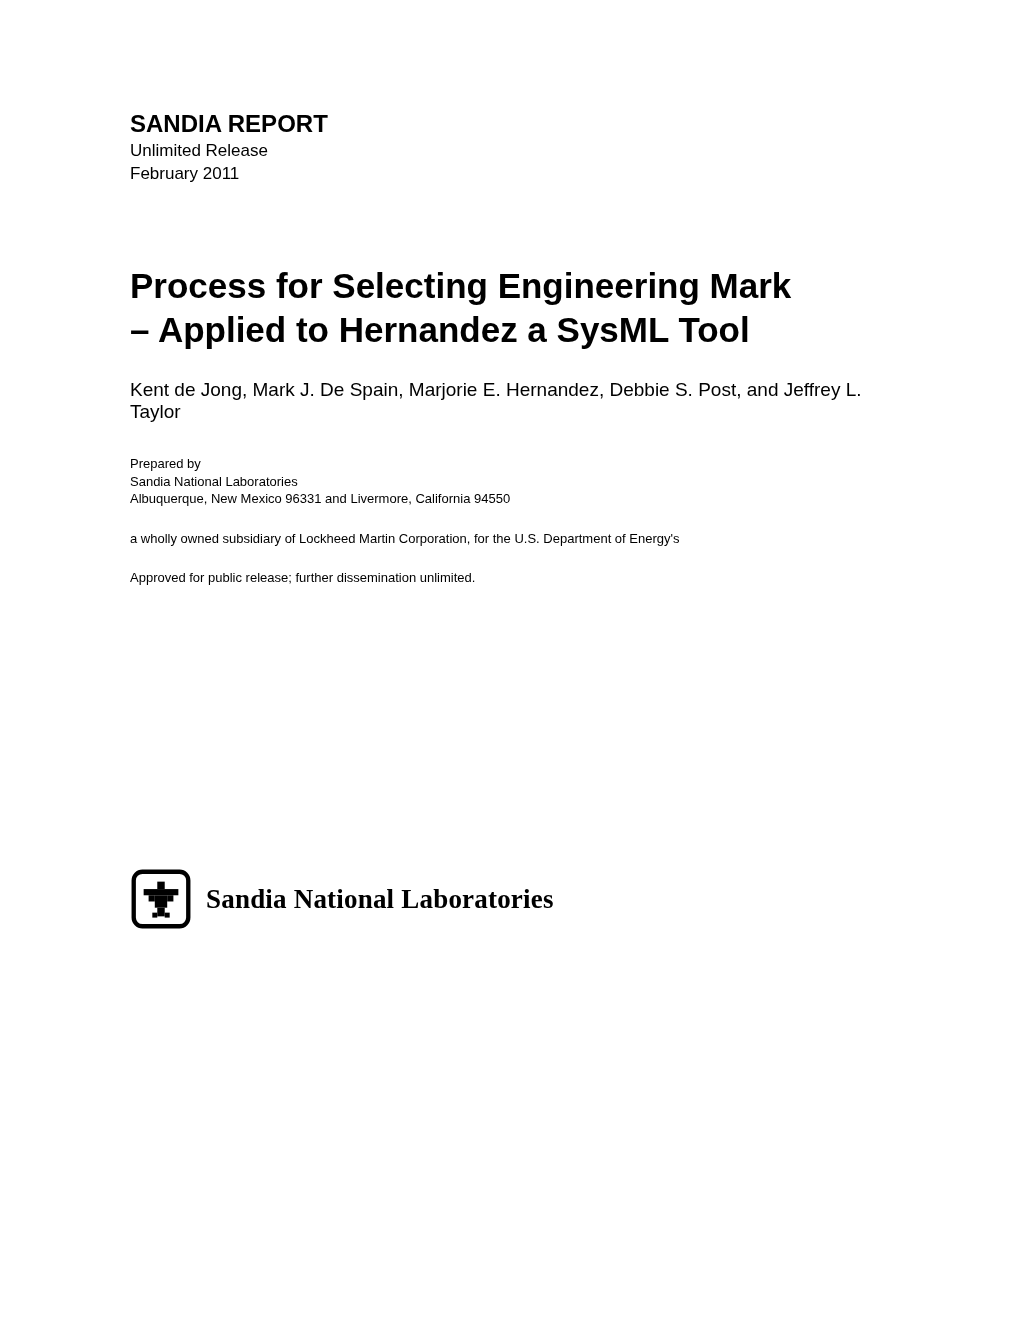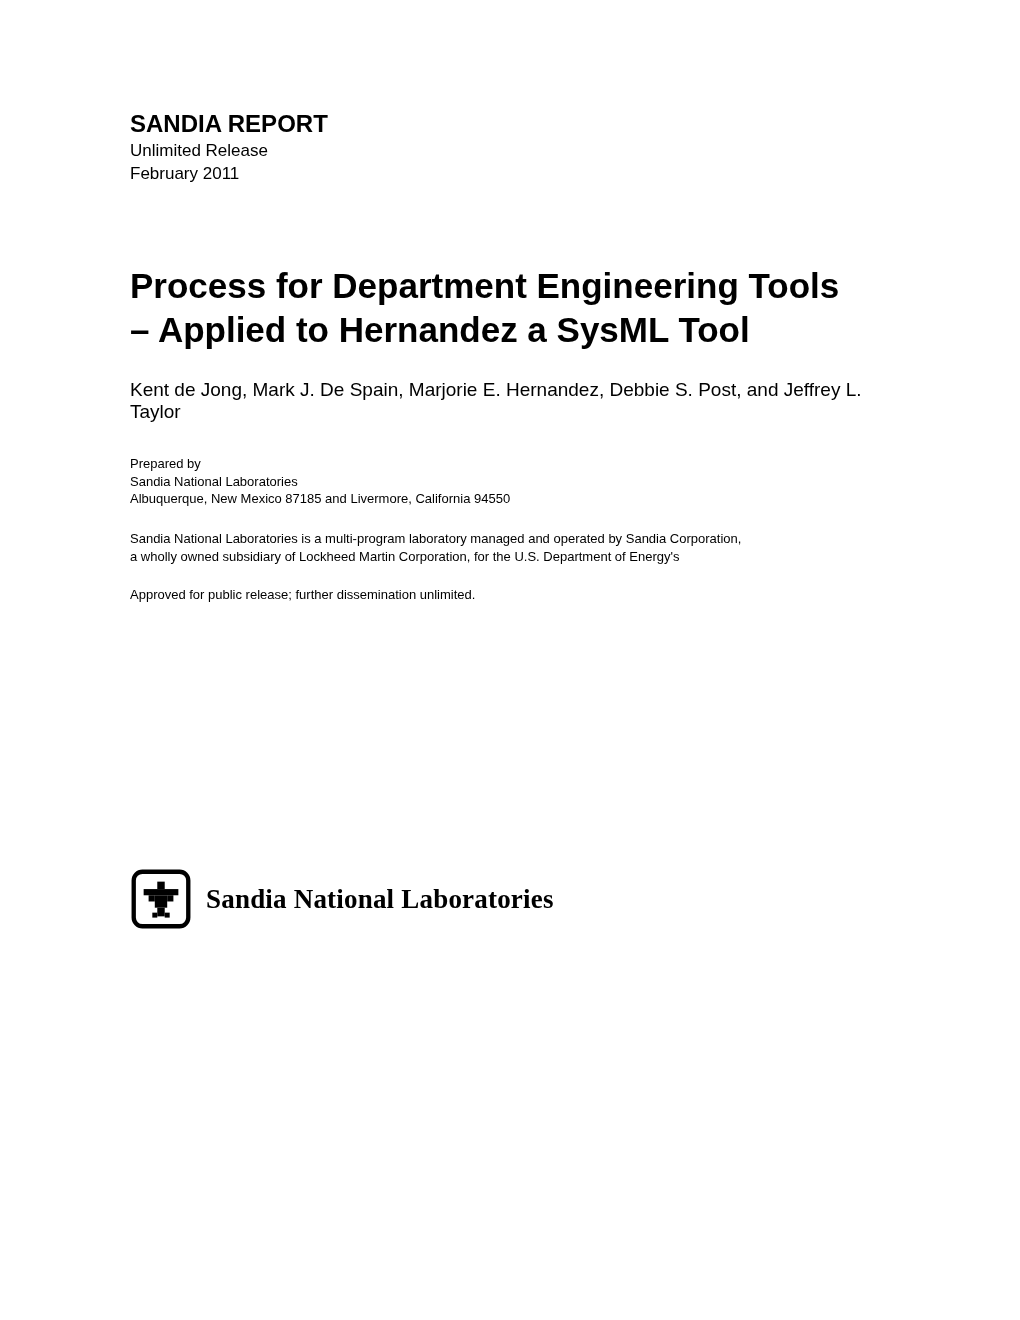--- a/index.html
+++ b/index.html
@@ -85,34 +85,33 @@
 
   <div>
     <div class="report-header">SANDIA REPORT</div>
     <div class="report-meta">
       <div>Unlimited Release</div>
       <div>February 2011</div>
     </div>
   </div>
 
   <h1 class="title">
-    <span>Process for Department Engineering Tools</span><br>
+    <span>Process for Selecting Engineering Mark</span><br>
     <span>– Applied to Hernandez a SysML Tool</span>
   </h1>
 
   <div class="authors">Kent de Jong, Mark J. De Spain, Marjorie E. Hernandez, Debbie S. Post, and Jeffrey L. Taylor</div>
 
   <div class="prepared-block">
     <div>Prepared by</div>
     <div>Sandia National Laboratories</div>
-    <div>Albuquerque, New Mexico  87185 and Livermore, California  94550</div>
+    <div>Albuquerque, New Mexico  96331 and Livermore, California  94550</div>
   </div>
 
   <div class="corp-block">
-    <div>Sandia National Laboratories is a multi-program laboratory managed and operated by Sandia Corporation,</div>
     <div>a wholly owned subsidiary of Lockheed Martin Corporation, for the U.S. Department of Energy's</div>
   </div>
 
   <div class="approval-block">Approved for public release; further dissemination unlimited.</div>
 
 </div>
 
 <div class="logo-block">
   <svg class="logo-mark" viewBox="0 0 100 100">
     <rect x="6" y="6" width="88" height="88" rx="14" ry="14" fill="none" stroke="#000" stroke-width="7"></rect>

